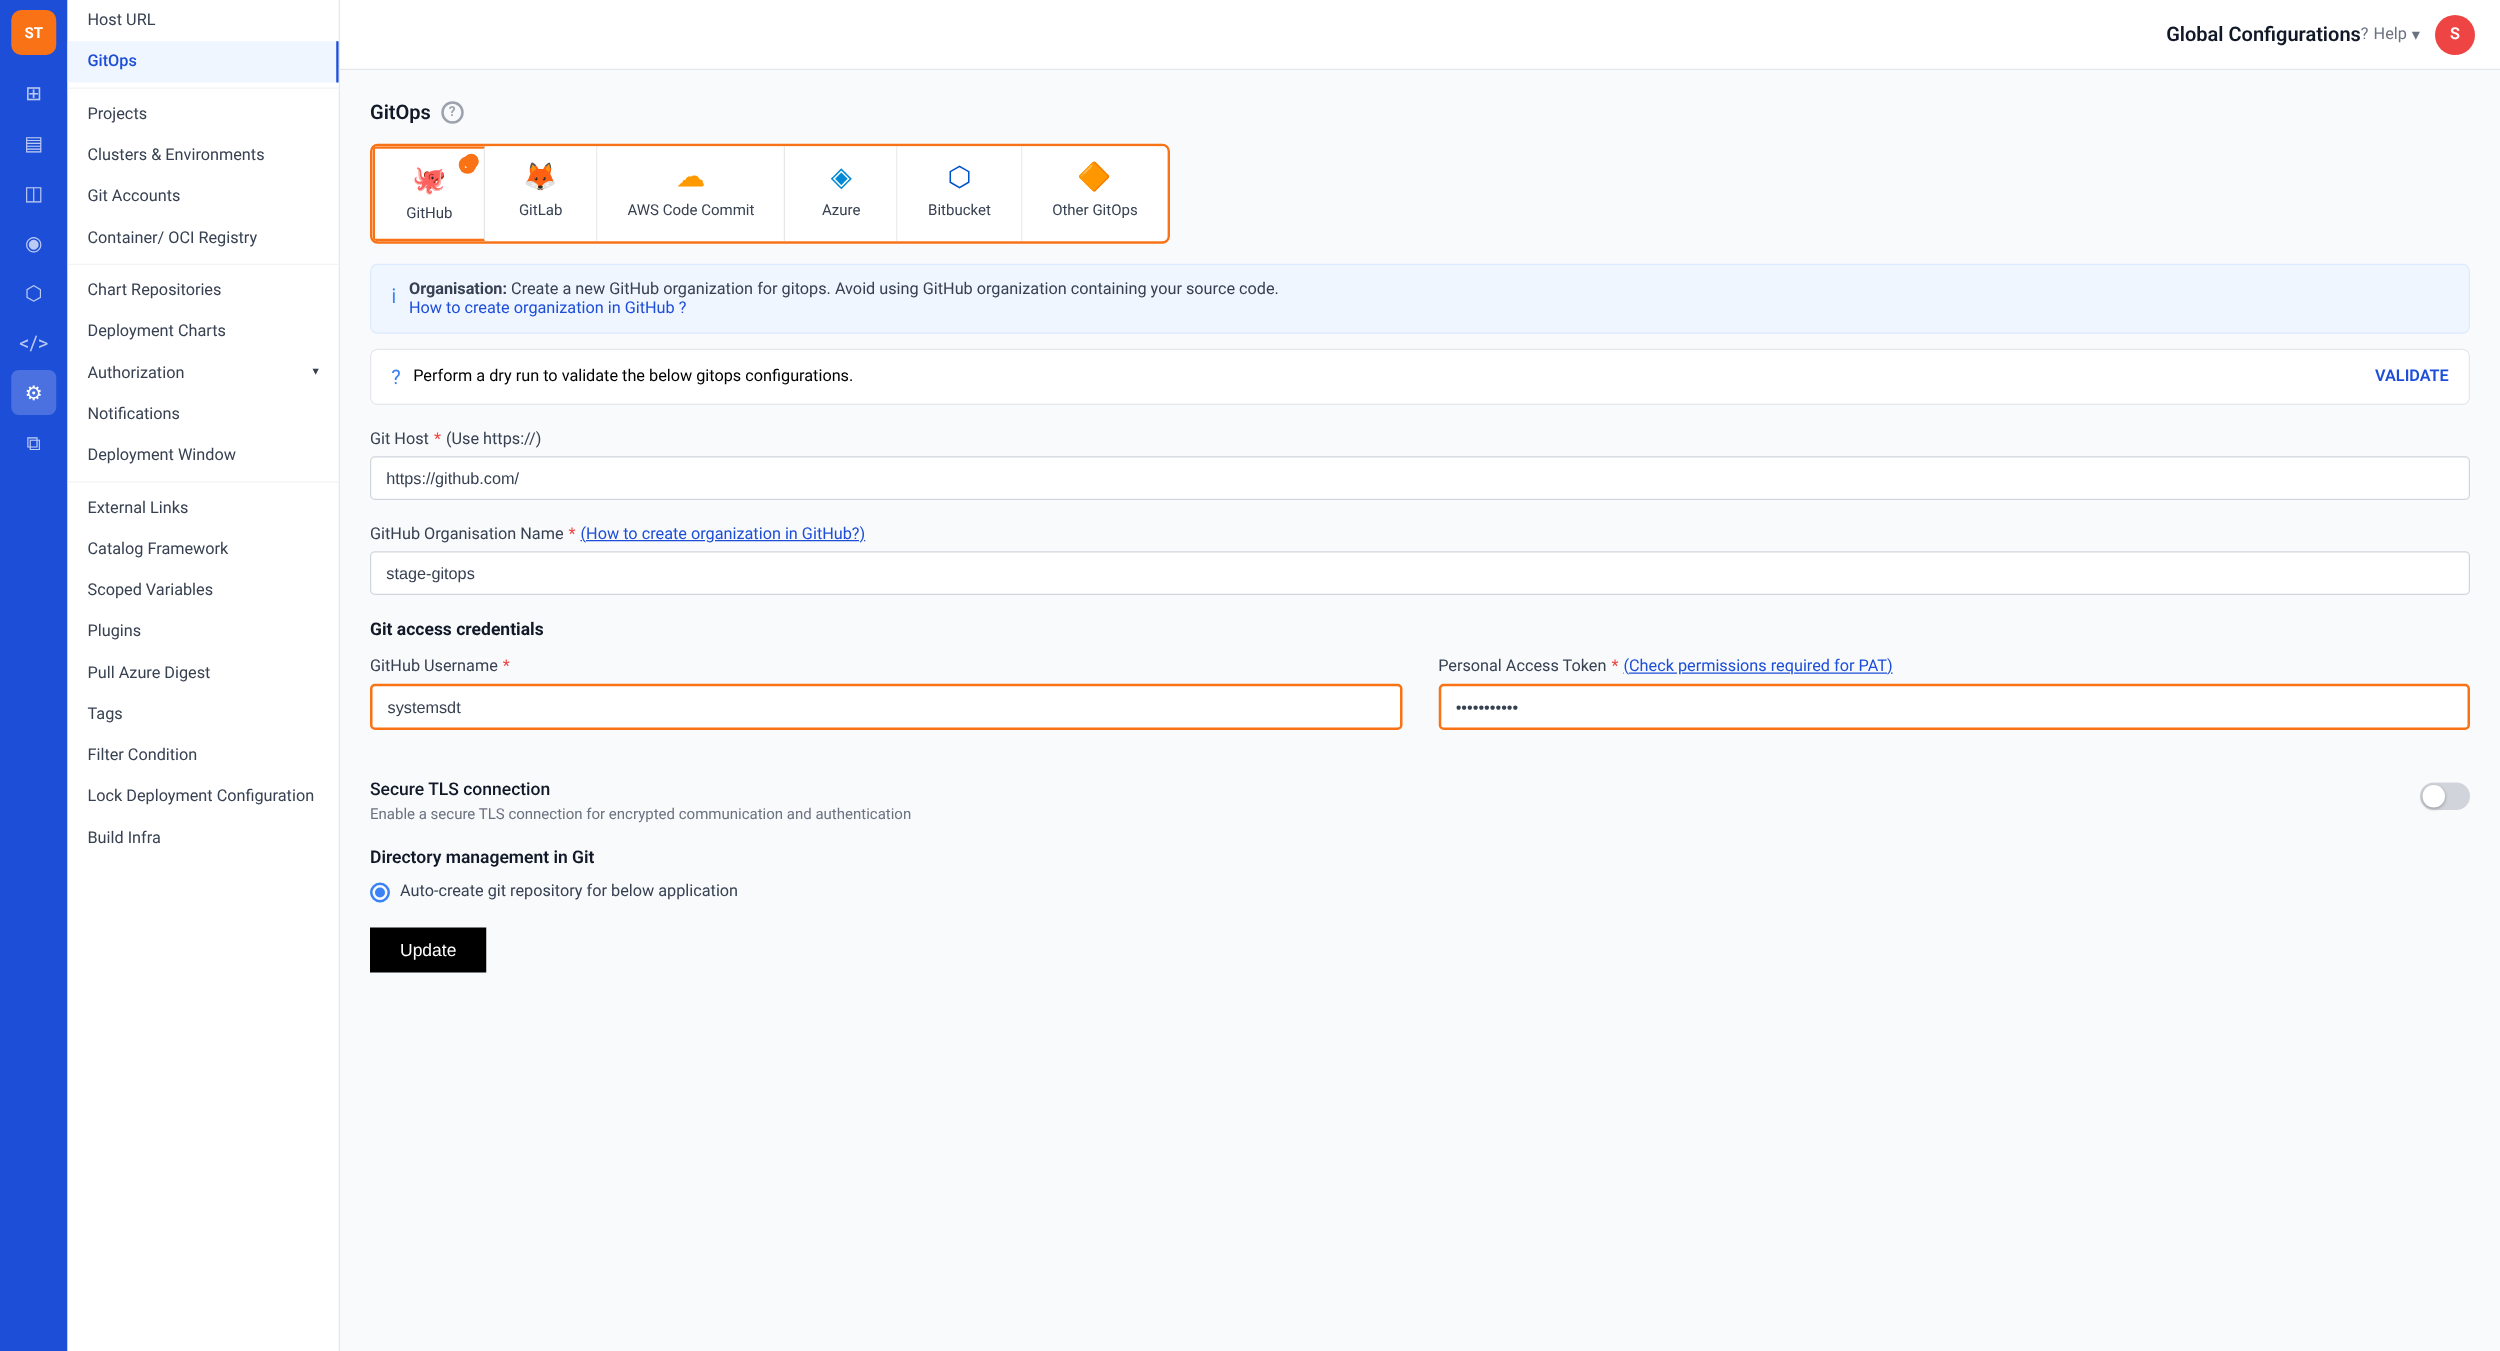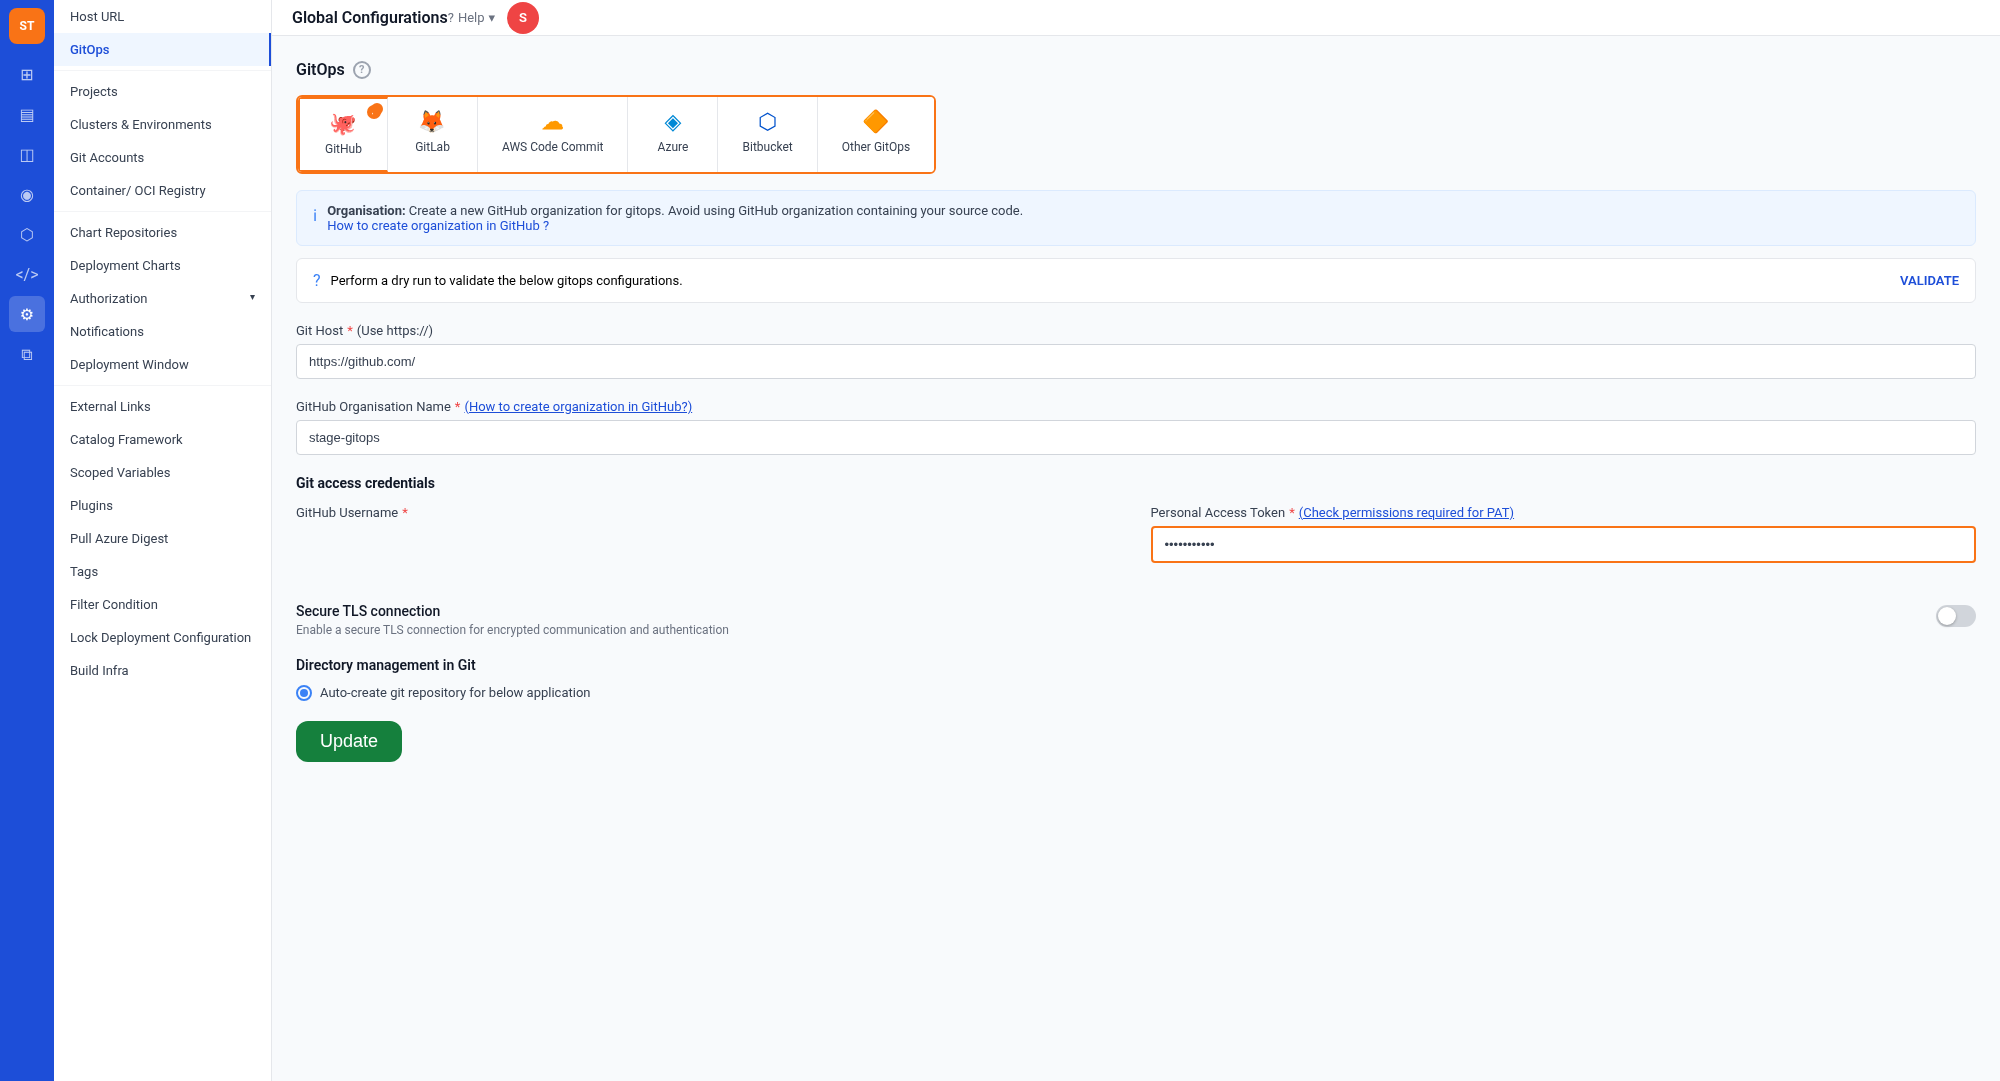--- a/index.html
+++ b/index.html
@@ -67,24 +67,24 @@
     .main-content {
       flex: 1;
       display: flex;
       flex-direction: column;
       overflow: hidden;
     }
     .top-bar {
       background: white;
       border-bottom: 1px solid #e5e7eb;
       padding: 0 20px;
-      height: 36px;
-      display: flex;
-      align-items: center;
-      justify-content: flex-start;
+      height: 56px;
+      display: flex;
+      align-items: center;
+      justify-content: flex-end;
       flex-shrink: 0;
     }
     .top-bar-title {
       font-size: 16px;
       font-weight: 600;
       color: #111827;
     }
     .top-bar-right {
       display: flex;
       align-items: center;
@@ -268,26 +268,26 @@
     }
     .radio-dot.checked::after {
       content: '';
       width: 8px; height: 8px;
       background: #3b82f6;
       border-radius: 50%;
     }
 
     
     .update-btn {
-      background: #15803d;
+      background: #000000;
       color: white;
       border: none;
       padding: 10px 24px;
-      border-radius: 12px;
-      font-size: 18px;
+      border-radius: 0;
+      font-size: 14px;
       font-weight: 500;
       cursor: pointer;
     }
 
     
     .github-icon { font-size: 24px; }
     .gitlab-icon { color: #e24329; font-size: 22px; }
     .aws-icon { color: #ff9900; font-size: 18px; font-weight: 700; }
     .azure-icon { color: #0089d6; font-size: 22px; }
     .bitbucket-icon { color: #0052cc; font-size: 22px; }
@@ -477,20 +477,21 @@
 
     
     <div class="credentials-section">
       <div class="credentials-title">Git access credentials</div>
       <div class="credentials-grid">
         <div class="form-group">
           <div class="form-label">
             <span>GitHub Username</span>
             <span class="required">*</span>
           </div>
+          <input class="form-input highlighted" type="text" value="systemsdt" style="">
         </div>
         <div class="form-group">
           <div class="form-label">
             <span>Personal Access Token</span>
             <span class="required">*</span>
             <a class="link" href="#">(Check permissions required for PAT)</a>
           </div>
           <input class="form-input highlighted" type="password" value="password123" style="">
         </div>
       </div>

